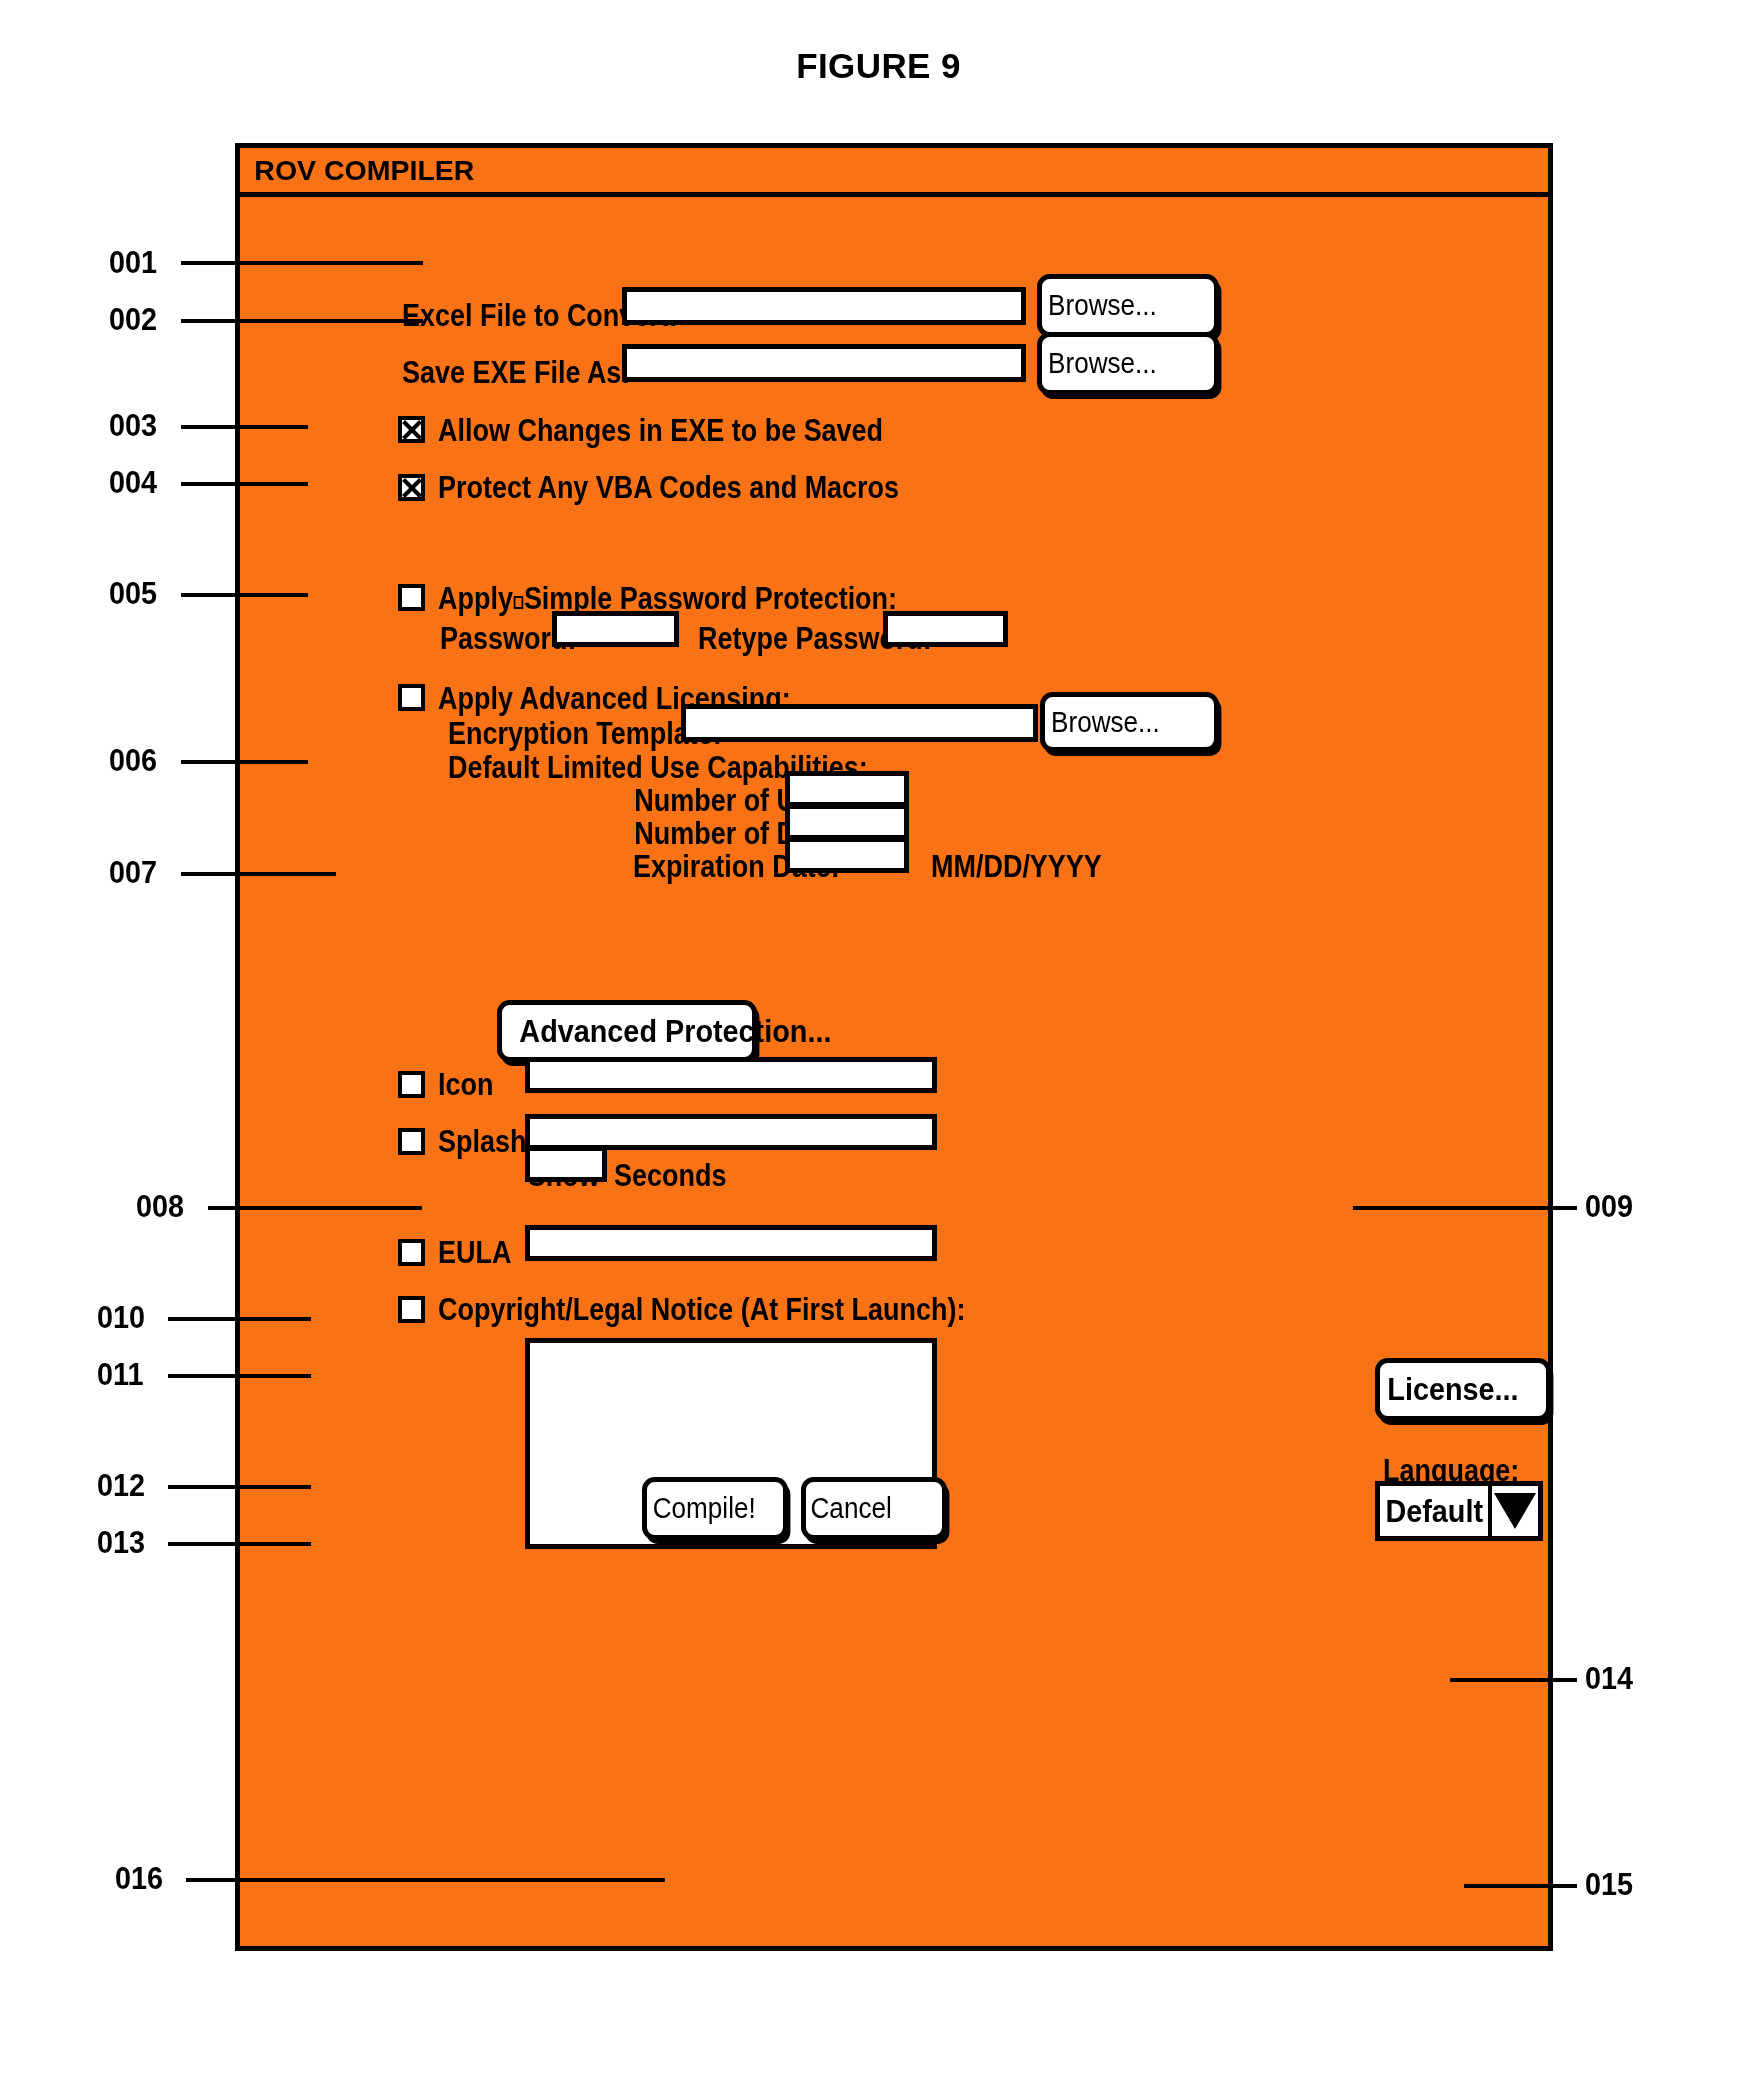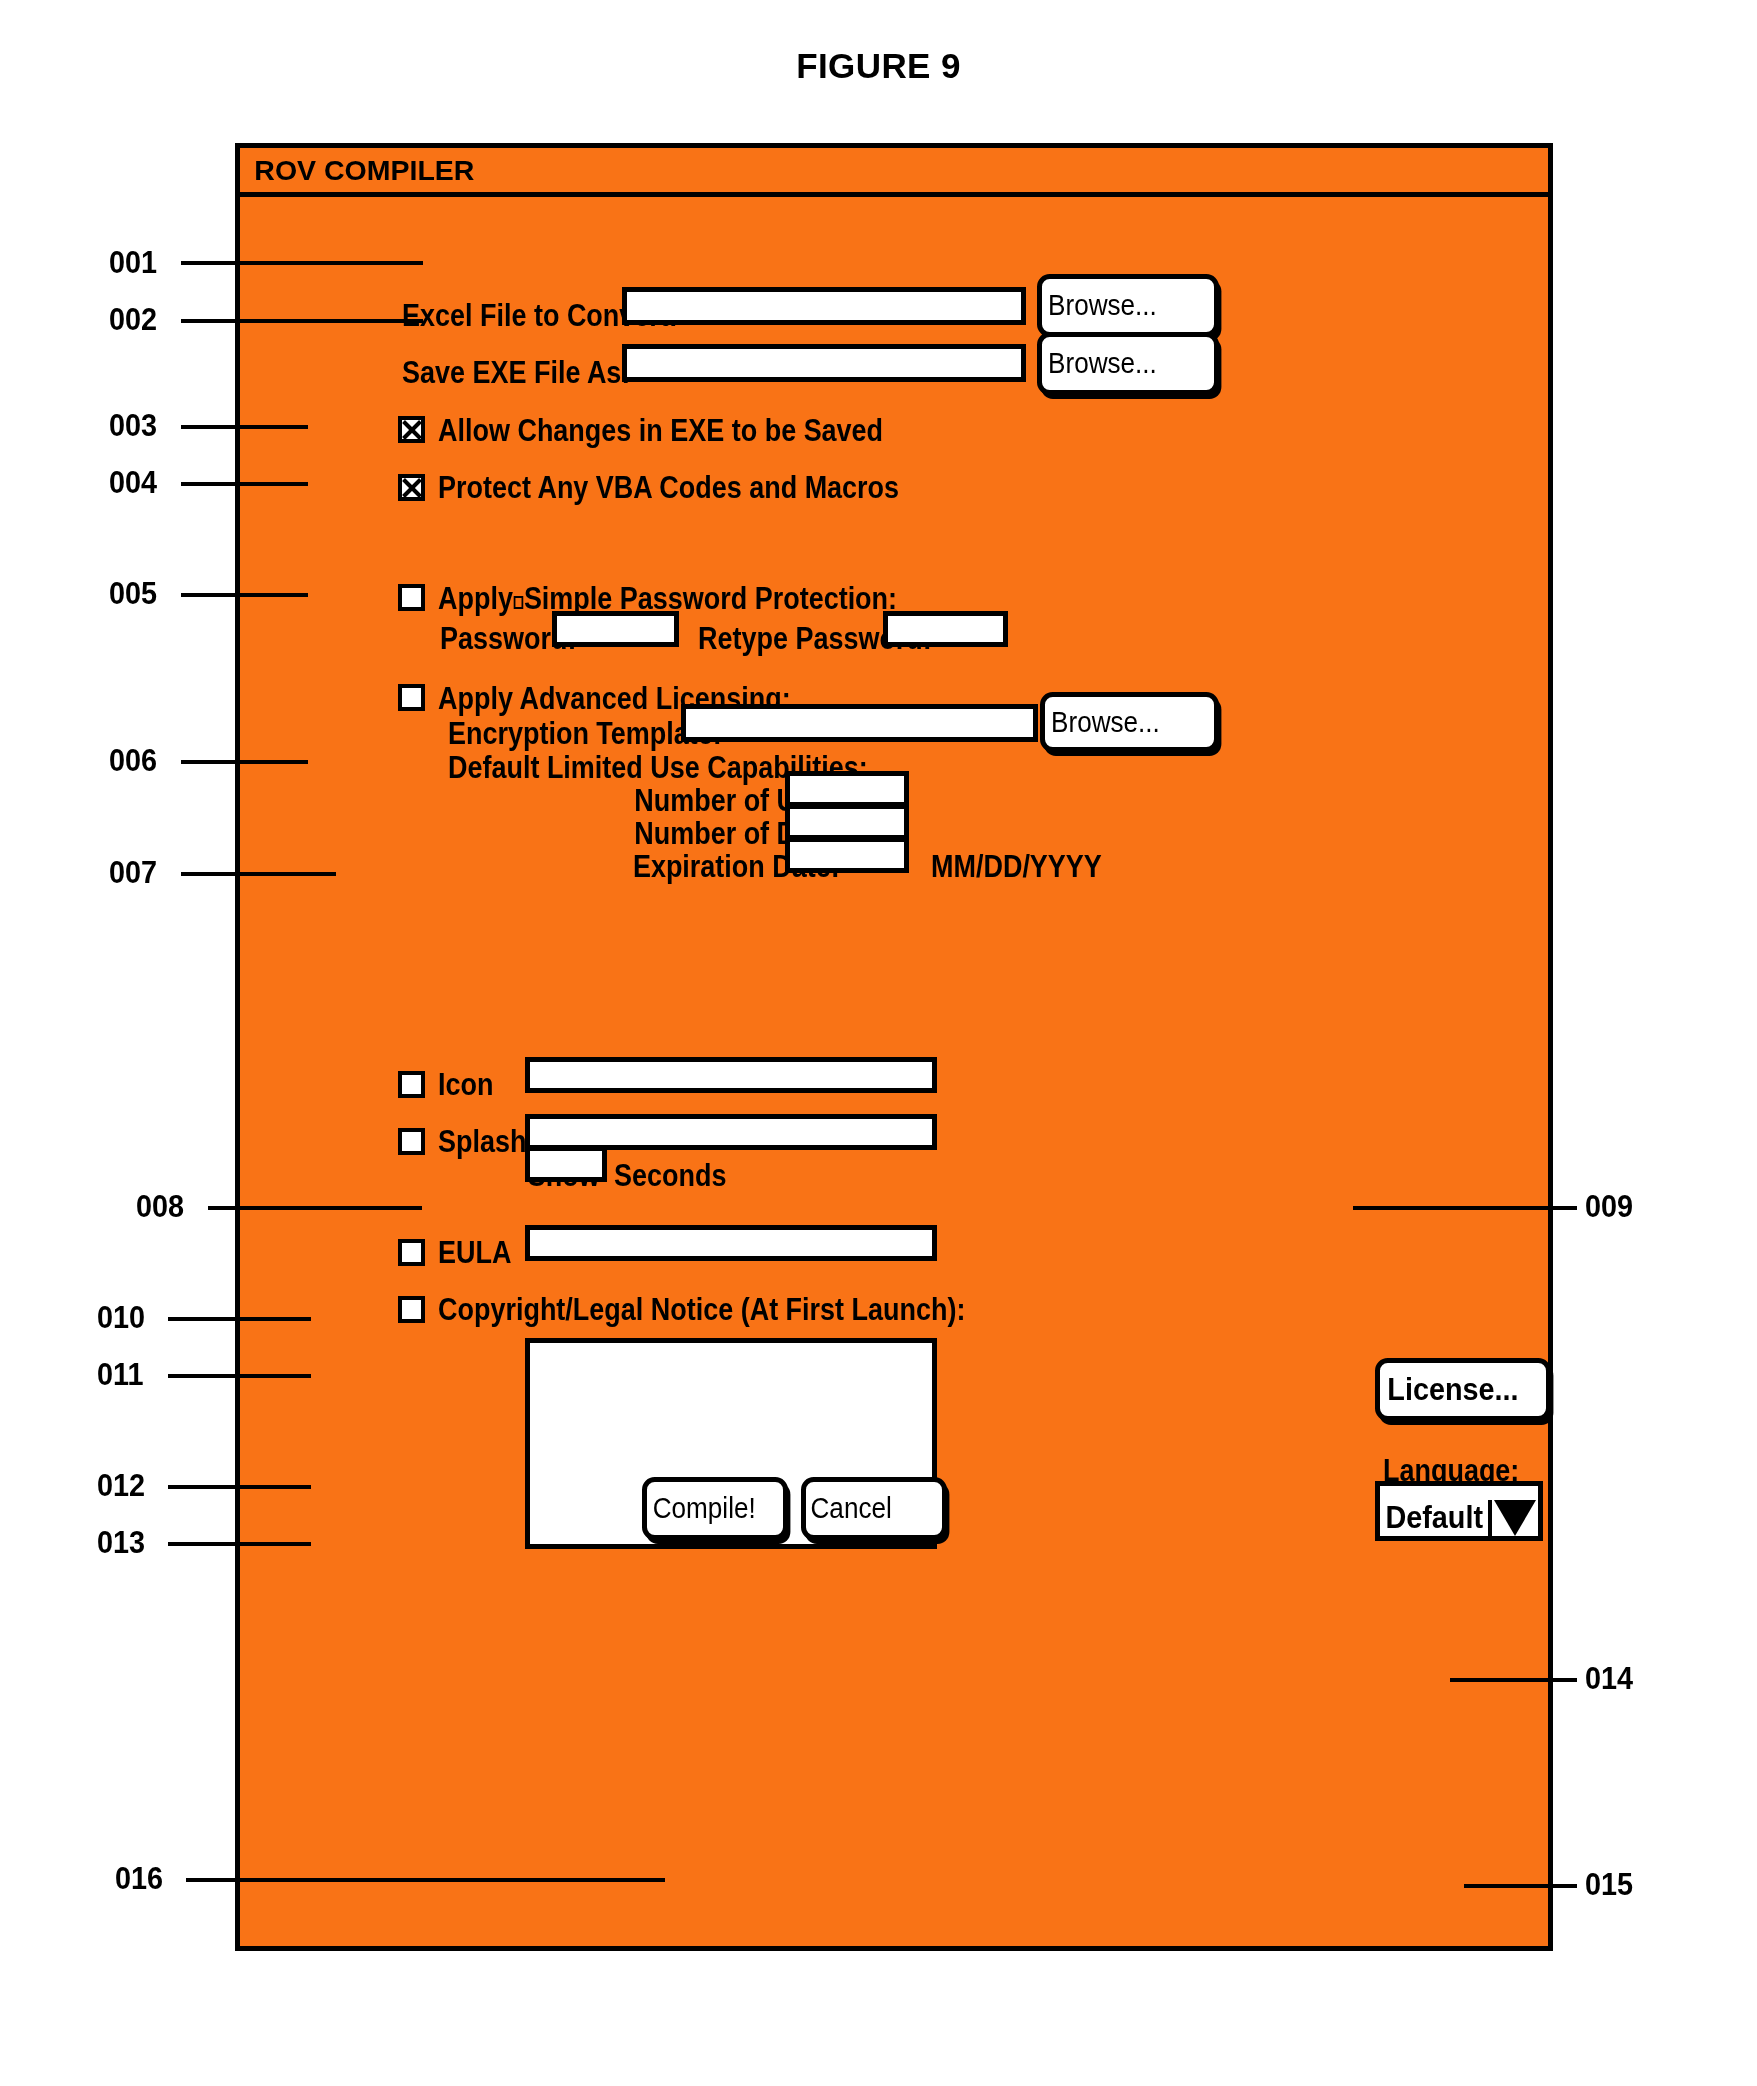--- a/index.html
+++ b/index.html
@@ -154,21 +154,20 @@
     z-index: 10;
   }
 
   
   #lang-combo {
     position: absolute;
     border: 5.5px solid #000;
     box-sizing: border-box;
     background: #fff;
     display: flex;
-    align-items: flex-end;
   }
   #lang-value {
     flex: 1;
     display: flex;
     align-items: center;
     justify-content: center;
     font-family: "Liberation Sans Narrow", "Liberation Sans", sans-serif;
     font-weight: bold;
     font-size: 32px;
     transform: scaleX(0.9);
@@ -287,20 +286,23 @@
     <div class="lbl right" style="left:362px; top:588px;">Number of Uses:</div>
     <div class="tbox" style="left:545px; top:574px; width:124px; height:36px;"></div>
 
     <div class="lbl right" style="left:362px; top:621px;">Number of Days:</div>
     <div class="tbox" style="left:545px; top:607px; width:124px; height:36px;"></div>
 
     <div class="lbl right" style="left:362px; top:654px;">Expiration Date:</div>
     <div class="tbox" style="left:545px; top:640px; width:124px; height:36px;"></div>
     <div class="lbl" style="left:691px; top:654px;">MM/DD/YYYY</div>
 
+    <div class="btn" style="left:257px; top:803px; width:260px; height:62px;">
+      <span class="btn-txt bold">Advanced Protection...</span>
+    </div>
 
     <div class="cbx" style="left:158px; top:874px;"></div>
     <div class="lbl" style="left:198px; top:872px;">Icon</div>
     <div class="tbox" style="left:285px; top:860px; width:412px; height:36px;"></div>
 
     <div class="cbx" style="left:158px; top:931px;"></div>
     <div class="lbl" style="left:198px; top:929px;">Splash</div>
     <div class="tbox" style="left:285px; top:917px; width:412px; height:36px;"></div>
 
     <div class="lbl right" style="left:277px; top:963px;">Show</div>

